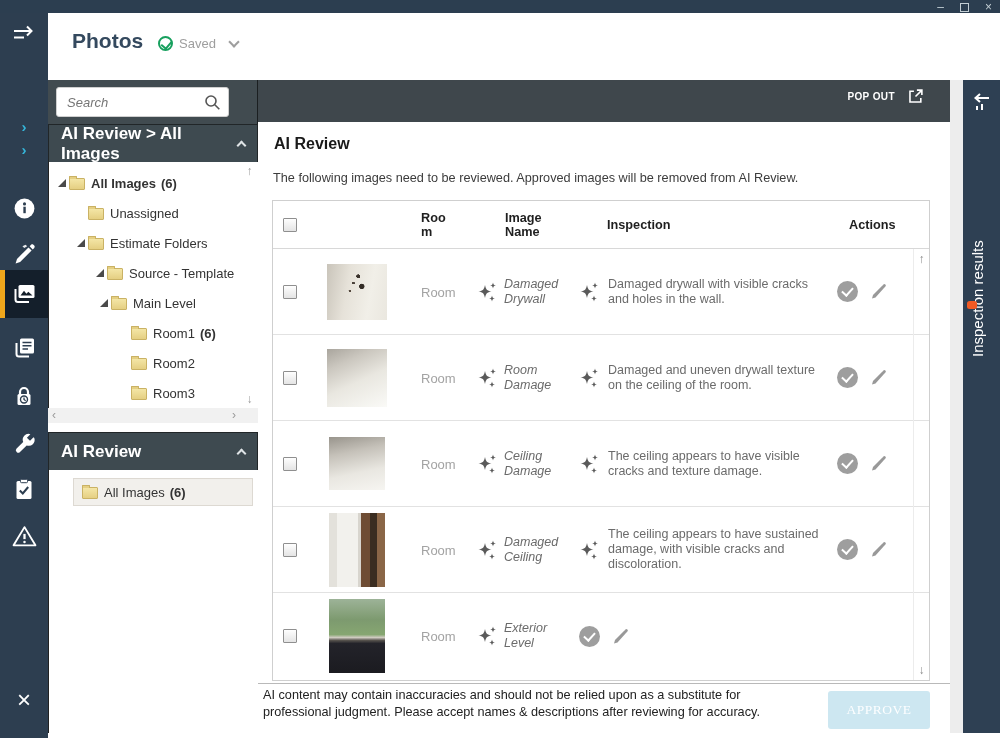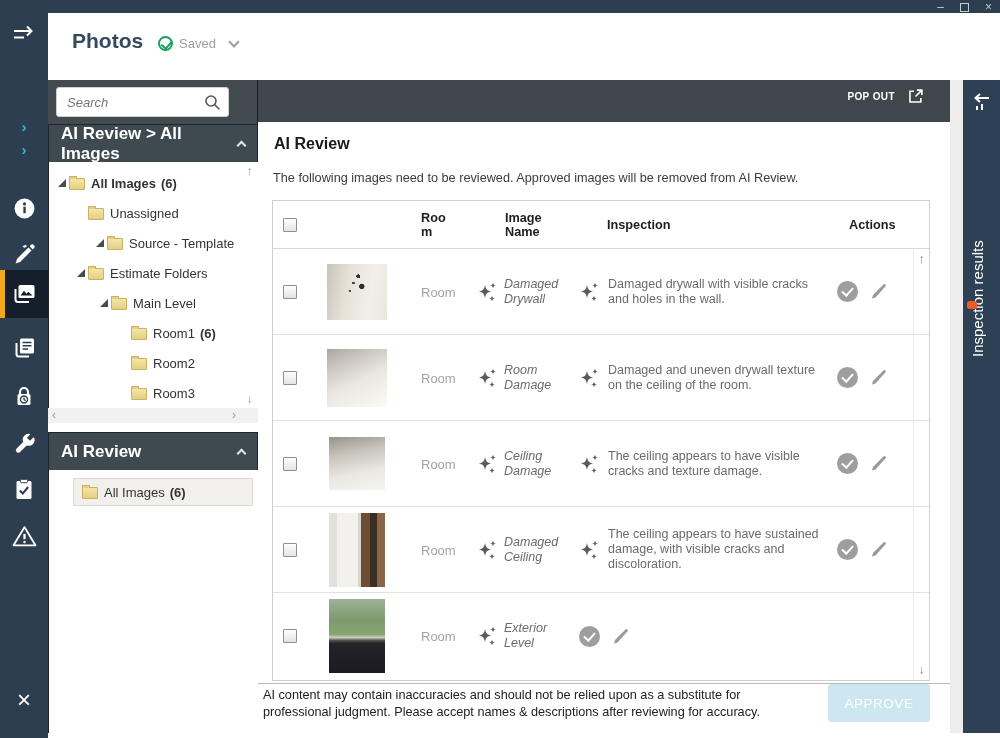--- a/index.html
+++ b/index.html
@@ -109,22 +109,22 @@
         linear-gradient(100deg, #c9c4ba 0%, #e6e2d9 35%, #f1efe8 70%, #eae7df 100%); }
   .t2 { width:60px; height:58px; background:linear-gradient(155deg, #a9a59d 0%, #cbc7bf 25%, #e9e7e0 55%, #fafaf7 100%); }
   .t3 { width:56px; height:53px; background:linear-gradient(168deg, #98948c 0%, #c5c1b9 30%, #e9e7e1 65%, #f6f5f1 100%); }
   .t4 { width:56px; height:74px; background:linear-gradient(90deg, #e3e1db 0 14%, #f2f1ed 14% 52%, #d8d5ce 52% 58%, #6e4c33 58% 74%, #3a2d21 74% 86%, #8a6647 86% 100%); }
   .t5 { width:56px; height:74px; background:
         linear-gradient(180deg, #9db398 0%, #7d9a6f 28%, #86a671 48%, #cfcbc0 52%, #55514c 56%, #23232a 60%, #1b1b20 100%); }
 
   
   .footer { position:absolute; left:258px; top:683px; width:692px; height:50px; background:#fff; border-top:1px solid #b9b9b9; }
   .disclaimer { position:absolute; left:5px; top:3px; width:540px; font-size:12.7px; line-height:16.5px; color:#222; }
-  .approve-btn { position:absolute; left:570px; top:0; width:102px; height:38px; background:#cde7f1; border:none;
-      border-radius:3px; color:#fdfeff; font-family:Liberation Sans, sans-serif; font-size:13.5px; letter-spacing:.5px; cursor:default; }
+  .approve-btn { position:absolute; left:570px; top:7px; width:102px; height:38px; background:#cde7f1; border:none;
+      border-radius:3px; color:#fdfeff; font-family:Liberation Serif, serif; font-size:13.5px; letter-spacing:.5px; cursor:default; }
 
   
   .gray-band { position:absolute; left:950px; top:80px; width:13px; height:653px; background:#ededed; }
   .right-rail { position:absolute; left:963px; top:80px; width:37px; height:653px; background:#2e4053; cursor:pointer; }
   .collapse-ic { position:absolute; left:8px; top:12px; }
   .vlabel { position:absolute; left:6px; top:52px; height:225px; writing-mode:vertical-rl; transform:rotate(180deg);
       color:#fff; font-size:15px; white-space:nowrap; }
   .alert { position:absolute; left:4px; top:218px; width:10px; }
   .alert .bar { width:10px; height:19px; background:#f15a24; border-radius:2.5px; }
   .alert .dot { width:10px; height:8px; background:#f15a24; border-radius:2.5px; margin-top:3px; }
@@ -242,29 +242,29 @@
       <span class="tri exp"></span>
       <span class="folder-ic"></span>
       <span class="tlabel">All Images</span>
       <span class="tcount">(6)</span>
     </div>
     <div class="titem lvl1">
       <span class="tri"></span>
       <span class="folder-ic"></span>
       <span class="tlabel">Unassigned</span>
     </div>
+    <div class="titem lvl1">
+      <span class="tri exp"></span>
+      <span class="folder-ic"></span>
+      <span class="tlabel">Estimate Folders</span>
+    </div>
     <div class="titem lvl2">
       <span class="tri exp"></span>
       <span class="folder-ic"></span>
       <span class="tlabel">Source - Template</span>
-    </div>
-    <div class="titem lvl1">
-      <span class="tri exp"></span>
-      <span class="folder-ic"></span>
-      <span class="tlabel">Estimate Folders</span>
     </div>
     <div class="titem lvl3">
       <span class="tri exp"></span>
       <span class="folder-ic"></span>
       <span class="tlabel">Main Level</span>
     </div>
     <div class="titem lvl4">
       <span class="folder-ic"></span>
       <span class="tlabel">Room1</span>
       <span class="tcount">(6)</span>

